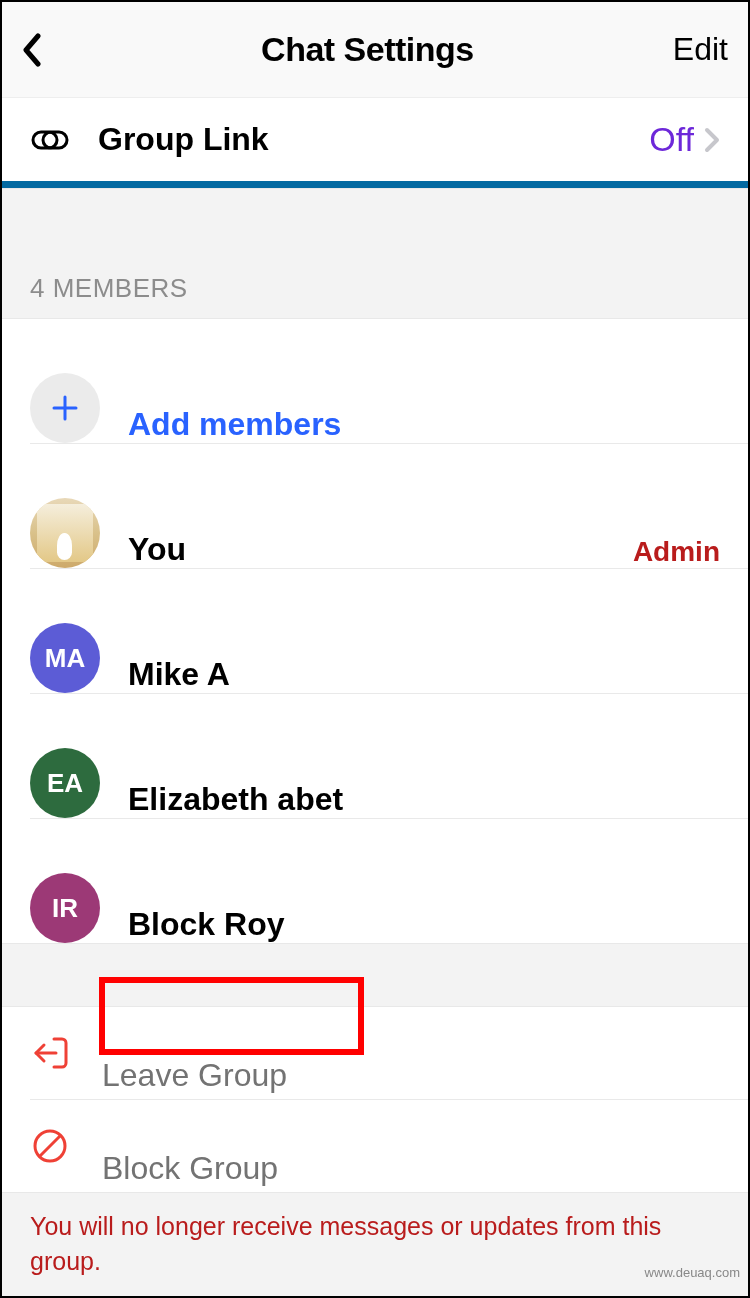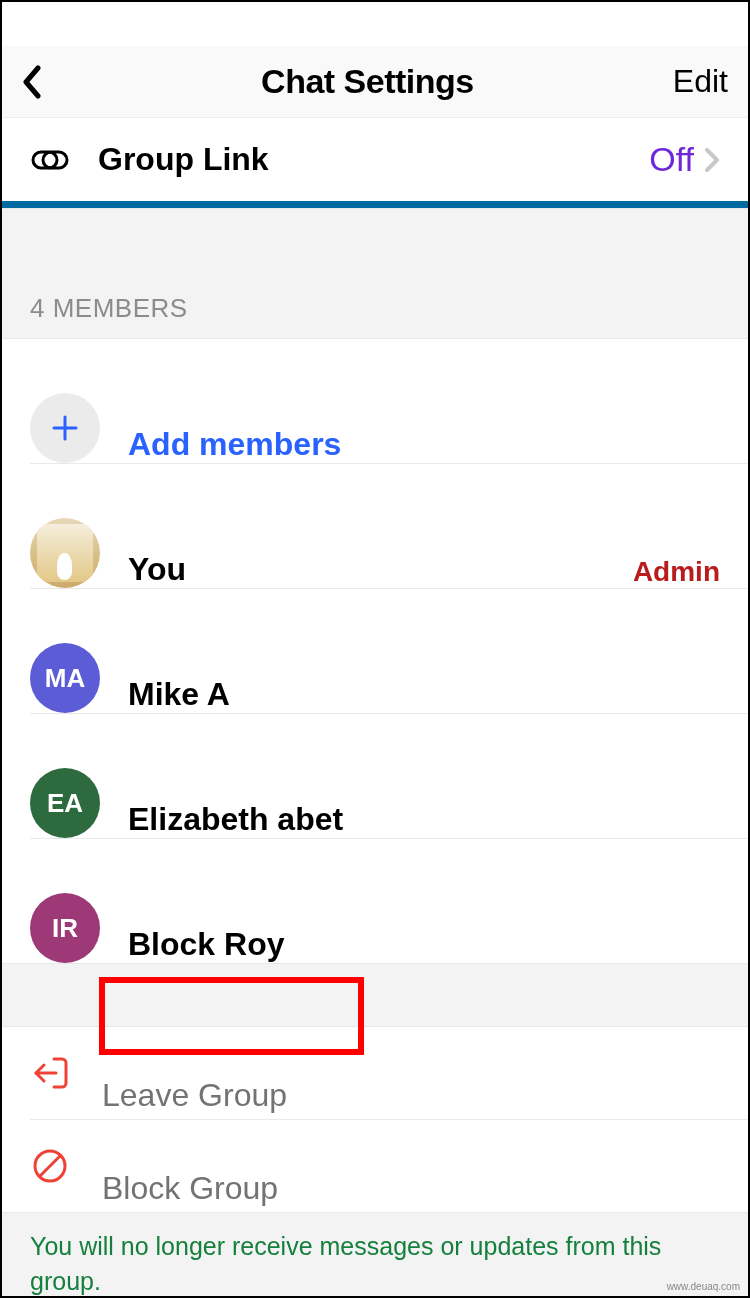--- a/index.html
+++ b/index.html
@@ -6,28 +6,27 @@
     body {
       width: 750px;
       height: 1298px;
       font-family: -apple-system, BlinkMacSystemFont, "Segoe UI", Helvetica, Arial, sans-serif;
       background: #fff;
       border: 2px solid #000;
       position: relative;
       overflow: hidden;
     }
     .header {
-      height: 72px;
+      height: 96px;
       background: #f9f9f9;
       display: flex;
       align-items: center;
       justify-content: space-between;
       padding: 0 20px;
       border-bottom: 1px solid #eee;
-      margin-top: 44px;
     }
     .back-arrow {
       font-size: 40px;
       font-weight: bold;
       width: 40px;
       display:flex;
       align-items:center;
     }
     .header-title {
       font-size: 34px;
@@ -182,28 +181,28 @@
       pointer-events: none;
     }
     .footer-note {
       background: #f3f3f3;
       padding: 16px 28px 50px 28px;
       border-top: 1px solid #e8e8e8;
       min-height: 130px;
     }
     .footer-text {
       font-size: 25px;
-      color: #15803d;
+      color: #b91c1c;
       line-height: 1.4;
     }
     .watermark {
       position: absolute;
       right: 8px;
-      bottom: 4px;
-      font-size: 10px;
+      bottom: 16px;
+      font-size: 13px;
       color: #888;
       font-family: Arial, sans-serif;
     }
   </style>
 </head>
 <body>
 
 <div class="header">
   <div class="back-arrow">
     <svg viewBox="0 0 20 34" width="20" height="34">

